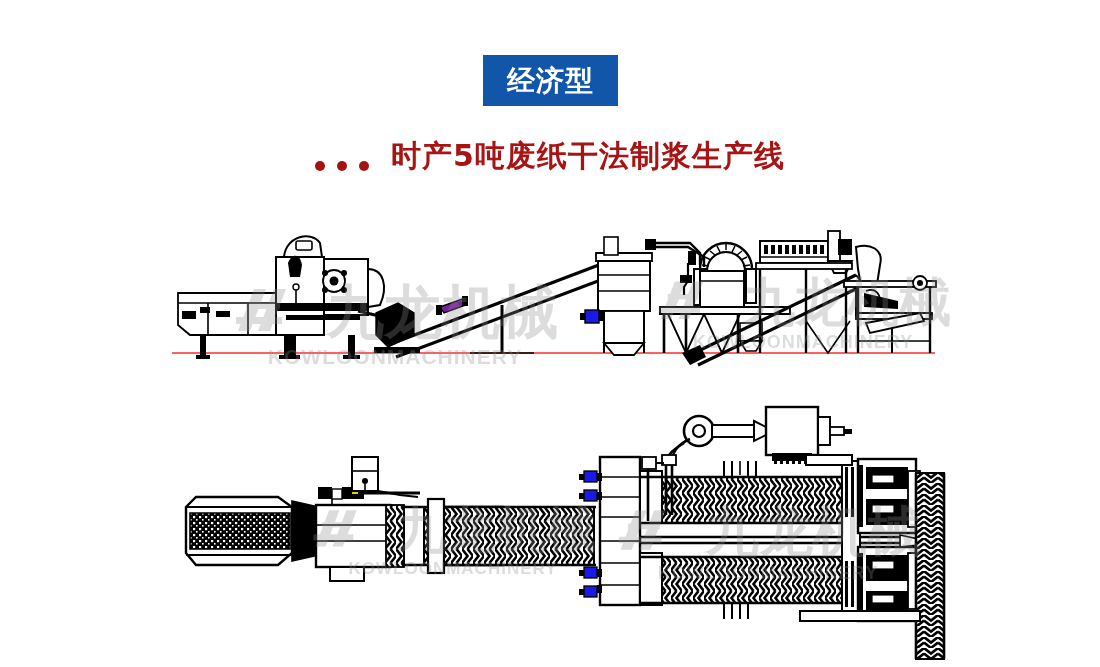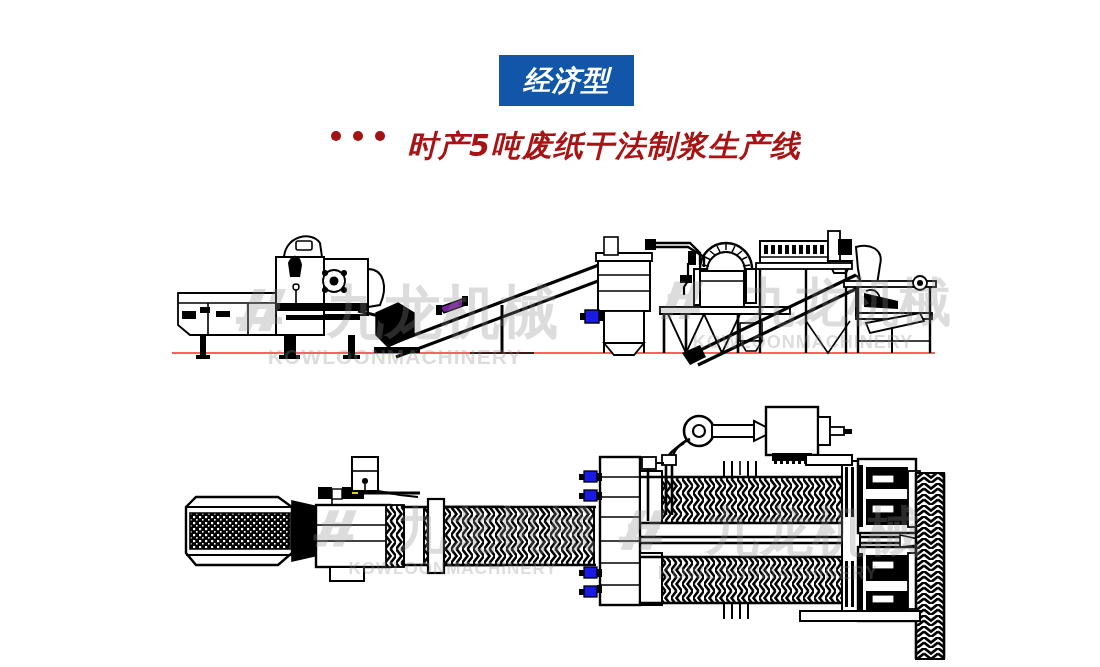--- a/index.html
+++ b/index.html
@@ -14,25 +14,24 @@
     position: relative;
     width: 1100px;
     height: 667px;
     background: #ffffff;
     overflow: hidden;
   }
 
   
   #header-area {
     position: absolute;
-    left: 16px;
+    left: 0;
     top: 0;
     width: 1020px;
     height: 195px;
-    font-style: italic;
   }
   #badge {
     position: absolute;
     left: 483px;
     top: 55px;
     width: 135px;
     height: 51px;
     background: #1156a8;
     display: flex;
     align-items: center;
@@ -46,21 +45,21 @@
     line-height: 1;
     font-family: "DejaVu Sans", "Liberation Sans", sans-serif;
   }
   #headline-row {
     position: absolute;
     left: 0;
     top: 131px;
     width: 1100px;
     height: 40px;
     display: flex;
-    align-items: flex-start;
+    align-items: flex-end;
     justify-content: center;
   }
   #headline-dots {
     display: flex;
     align-items: center;
     gap: 12px;
     margin-right: 22px;
   }
   #headline-dots i {
     display: block;

